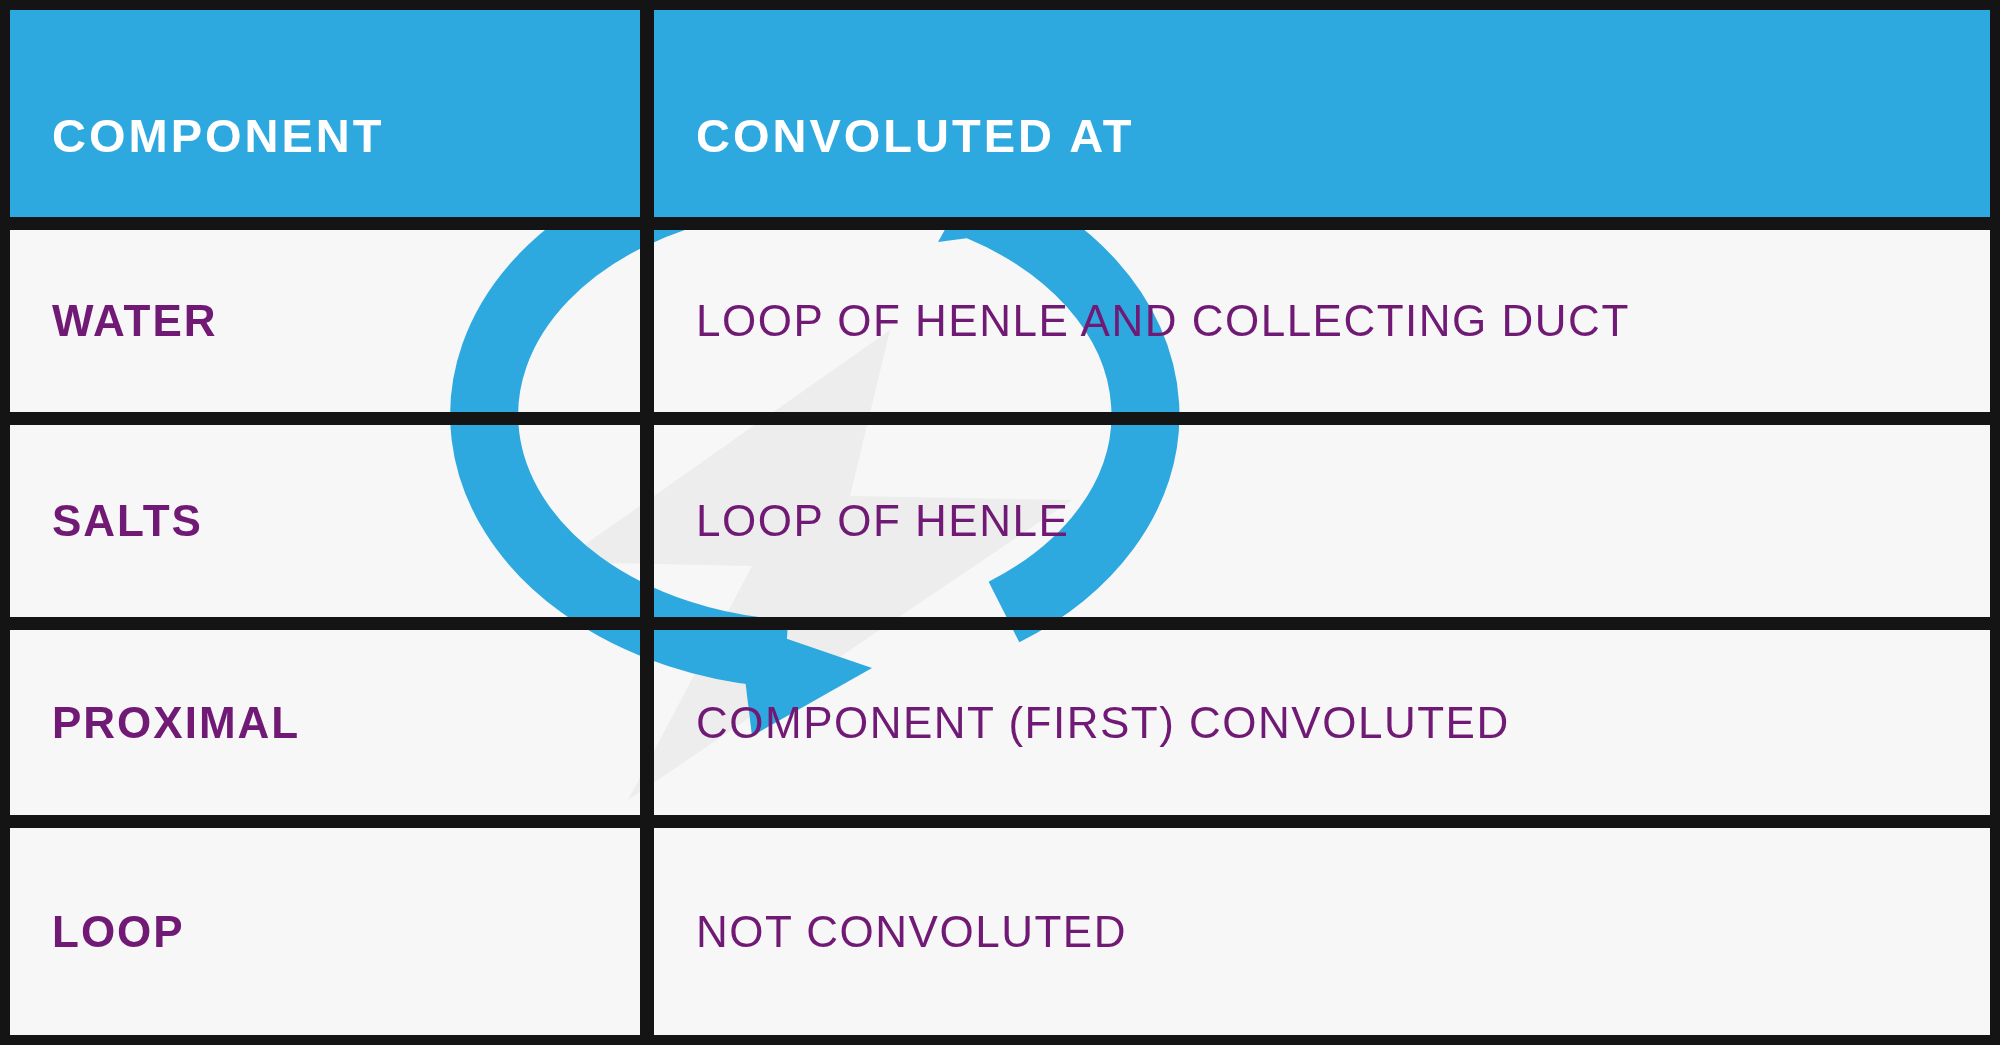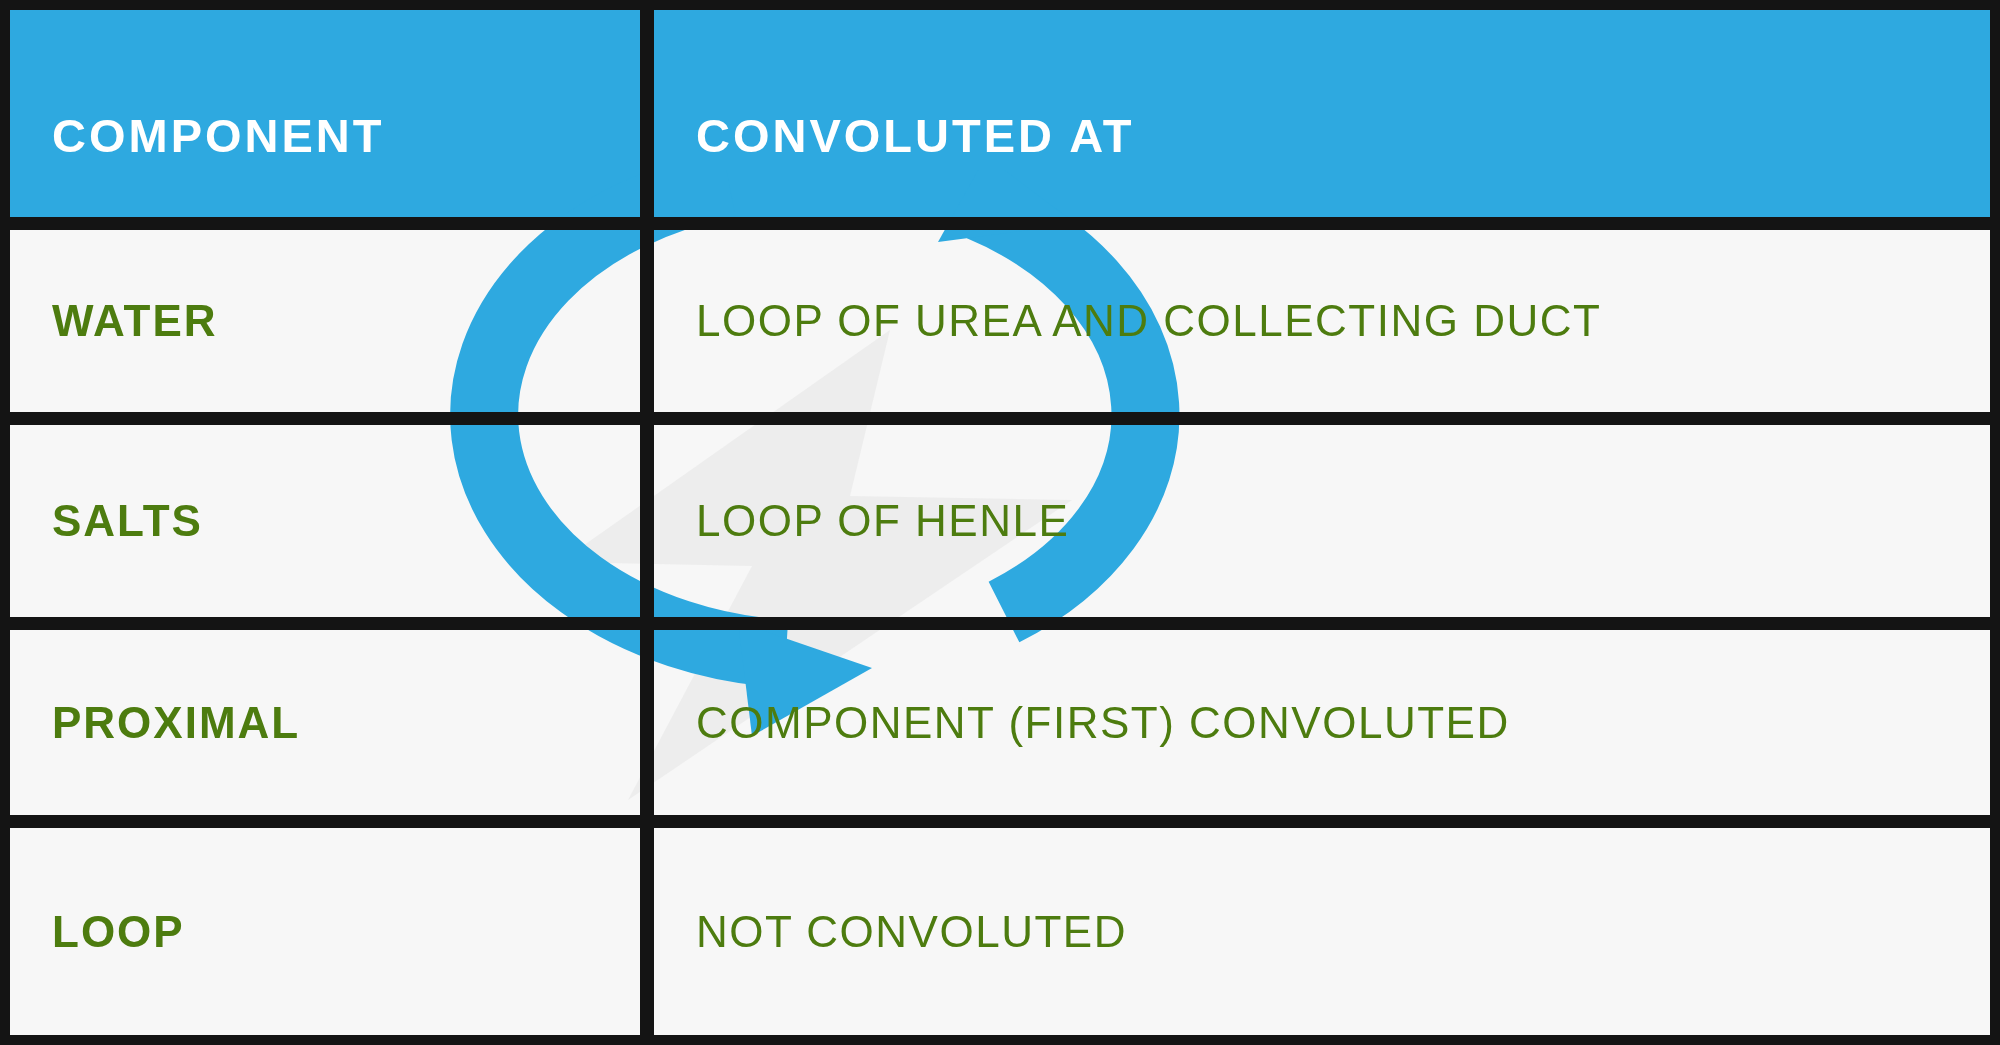--- a/index.html
+++ b/index.html
@@ -33,21 +33,21 @@
     background:#F7F7F7;
   }
   .cell.header{
     background:#2EA9E0;
   }
   .cell .txt{
     position:relative;
     z-index:3;
     font-size:44px;
     letter-spacing:1.5px;
-    color:#4d7c0f;
+    color:#701a75;
     white-space:nowrap;
   }
   .cell.header .txt{
     color:#FFFFFF;
     font-weight:700;
     font-size:47px;
     letter-spacing:3px;
     margin-top:44px;
   }
   .cell.component .txt{
@@ -99,21 +99,21 @@
       <span class="txt">COMPONENT</span>
     </div>
     <div class="cell header">
       <span class="txt">CONVOLUTED AT</span>
     </div>
 
     <div class="cell component">
       <span class="txt">WATER</span>
     </div>
     <div class="cell">
-      <span class="txt">LOOP OF UREA AND COLLECTING DUCT</span>
+      <span class="txt">LOOP OF HENLE AND COLLECTING DUCT</span>
     </div>
 
     <div class="cell component">
       <span class="txt">SALTS</span>
     </div>
     <div class="cell">
       <span class="txt">LOOP OF HENLE</span>
     </div>
 
     <div class="cell component">

